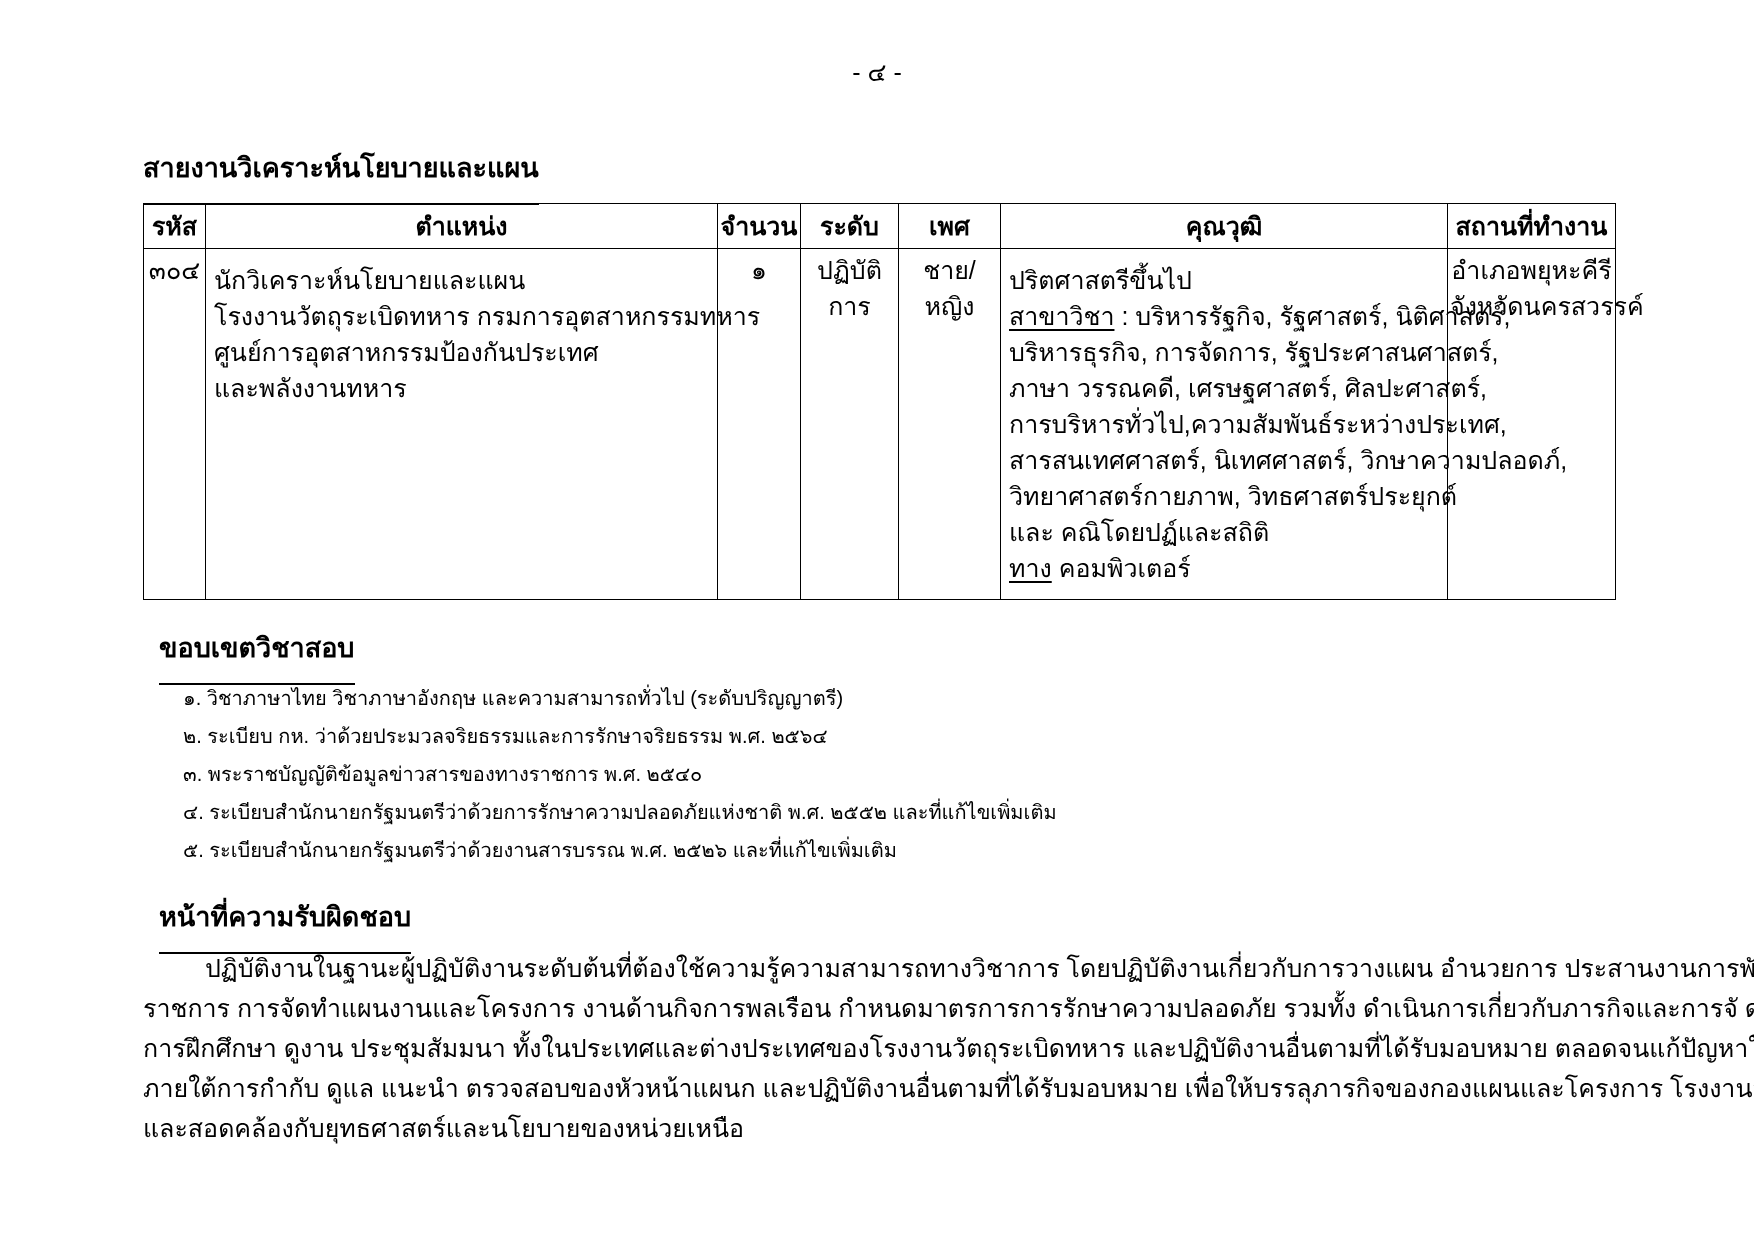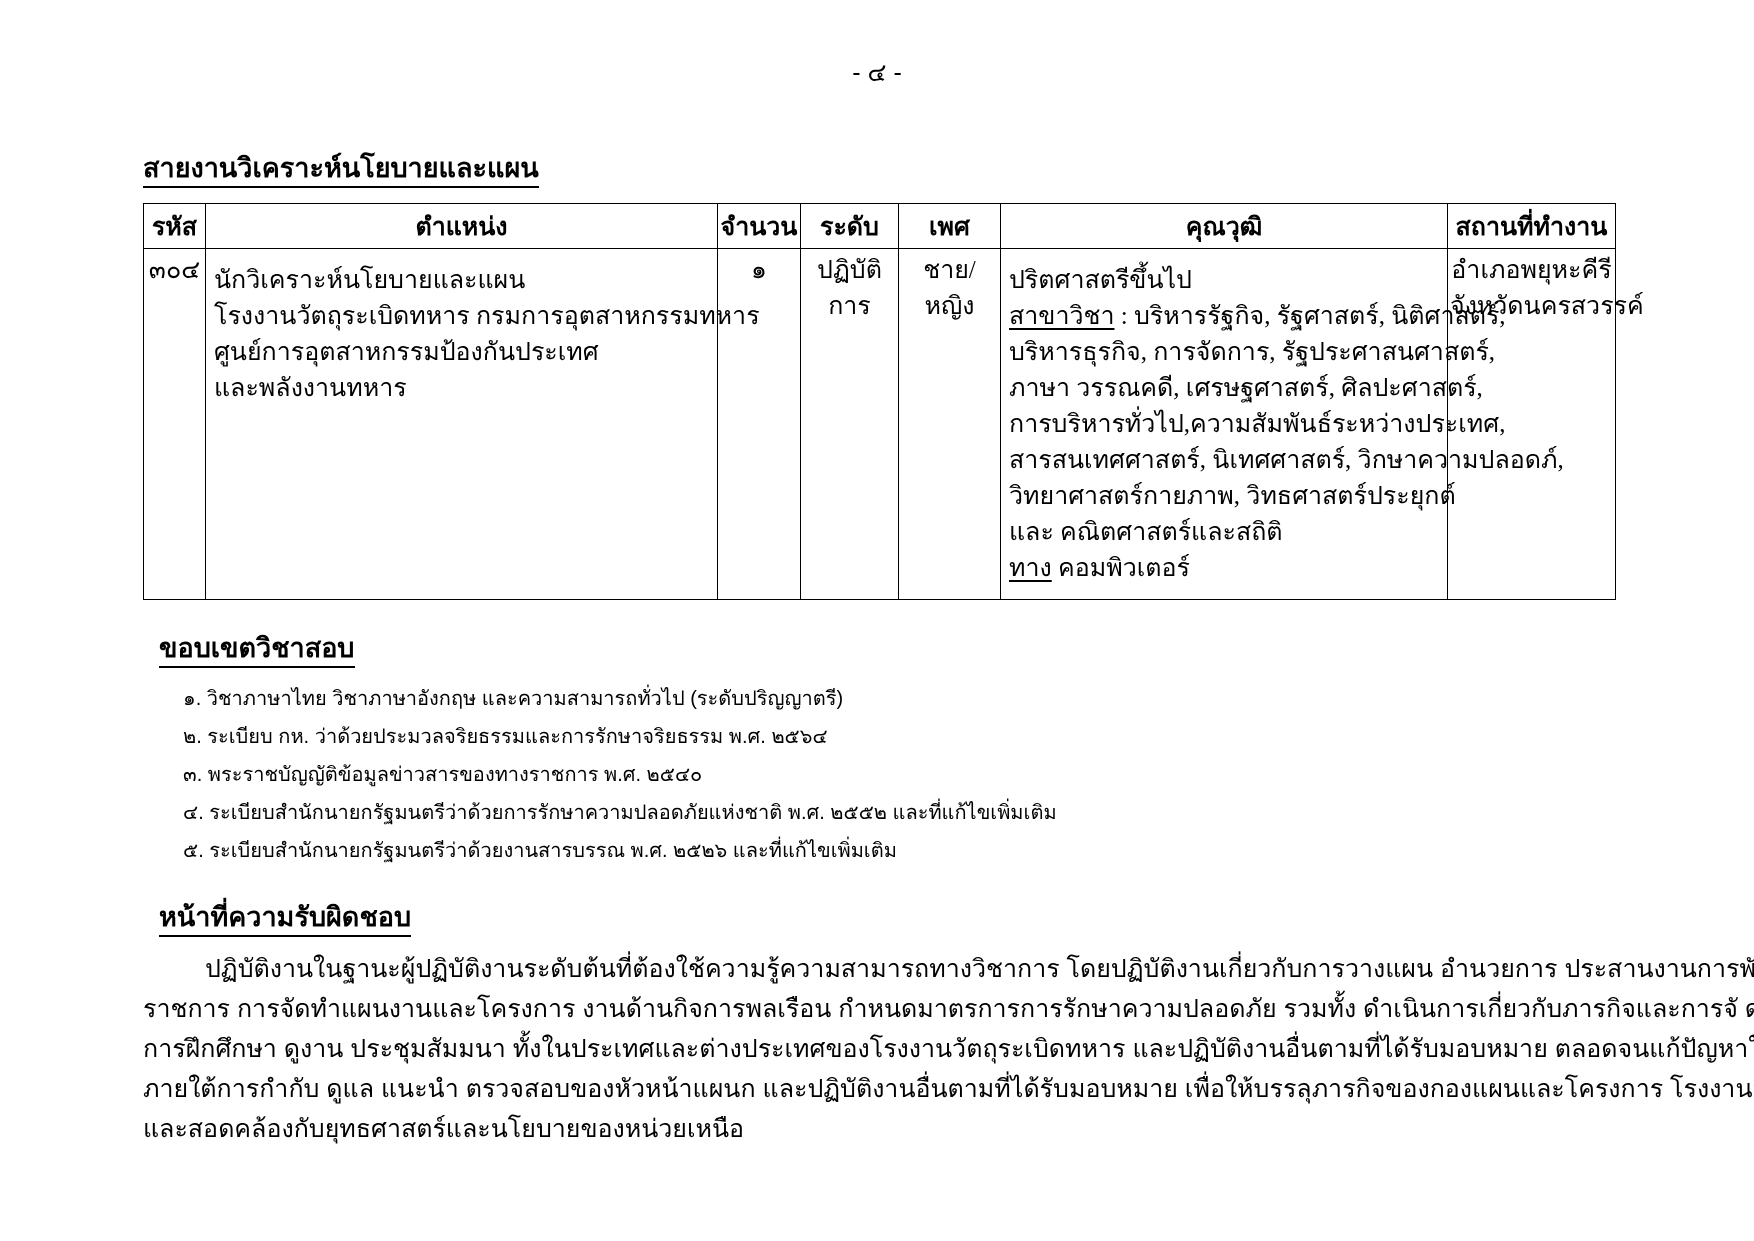--- a/index.html
+++ b/index.html
@@ -27,33 +27,32 @@
   .section-heading {
     margin: 54px 0 14px 0;
     font-size: 27px;
     font-weight: bold;
   }
   .section-heading.tight {
     margin: 26px 0 10px 16px;
   }
   .hu {
     border-bottom: 2px solid #000;
-    padding-bottom: 3px;
+    padding-bottom: 20px;
   }
   table.job-table {
     width: 1472px;
     border-collapse: collapse;
     table-layout: fixed;
     font-size: 25px;
   }
   table.job-table th,
   table.job-table td {
     border: 1.5px solid #000;
     vertical-align: top;
-    font-family: Liberation Serif, serif;
   }
   table.job-table th {
     height: 36px;
     font-weight: bold;
     text-align: center;
     vertical-align: middle;
     padding: 2px 2px;
     overflow: hidden;
   }
   table.job-table td {
@@ -139,21 +138,21 @@
           <td class="ta-c">ปฏิบัติการ</td>
           <td class="ta-c">ชาย/หญิง</td>
           <td>
             <div class="cell-line">ปริตศาสตรีขึ้นไป</div>
             <div class="cell-line"><span class="u">สาขาวิชา</span><span> : บริหารรัฐกิจ, รัฐศาสตร์, นิติศาสตร์,</span></div>
             <div class="cell-line">บริหารธุรกิจ, การจัดการ, รัฐประศาสนศาสตร์,</div>
             <div class="cell-line">ภาษา วรรณคดี, เศรษฐศาสตร์, ศิลปะศาสตร์,</div>
             <div class="cell-line">การบริหารทั่วไป,ความสัมพันธ์ระหว่างประเทศ,</div>
             <div class="cell-line">สารสนเทศศาสตร์, นิเทศศาสตร์, วิกษาความปลอดภ์,</div>
             <div class="cell-line">วิทยาศาสตร์กายภาพ, วิทธศาสตร์ประยุกต์</div>
-            <div class="cell-line">และ คณิตศาสตร์และสถิติ</div>
+            <div class="cell-line">และ คณิโดยปฏ์และสถิติ</div>
             <div class="cell-line"><span class="u">ทาง</span><span> คอมพิวเตอร์</span></div>
           </td>
           <td class="ta-c">
             <div class="cell-line">อำเภอพยุหะคีรี</div>
             <div class="cell-line">จังหวัดนครสวรรค์</div>
           </td>
         </tr>
       </tbody>
     </table>
 

